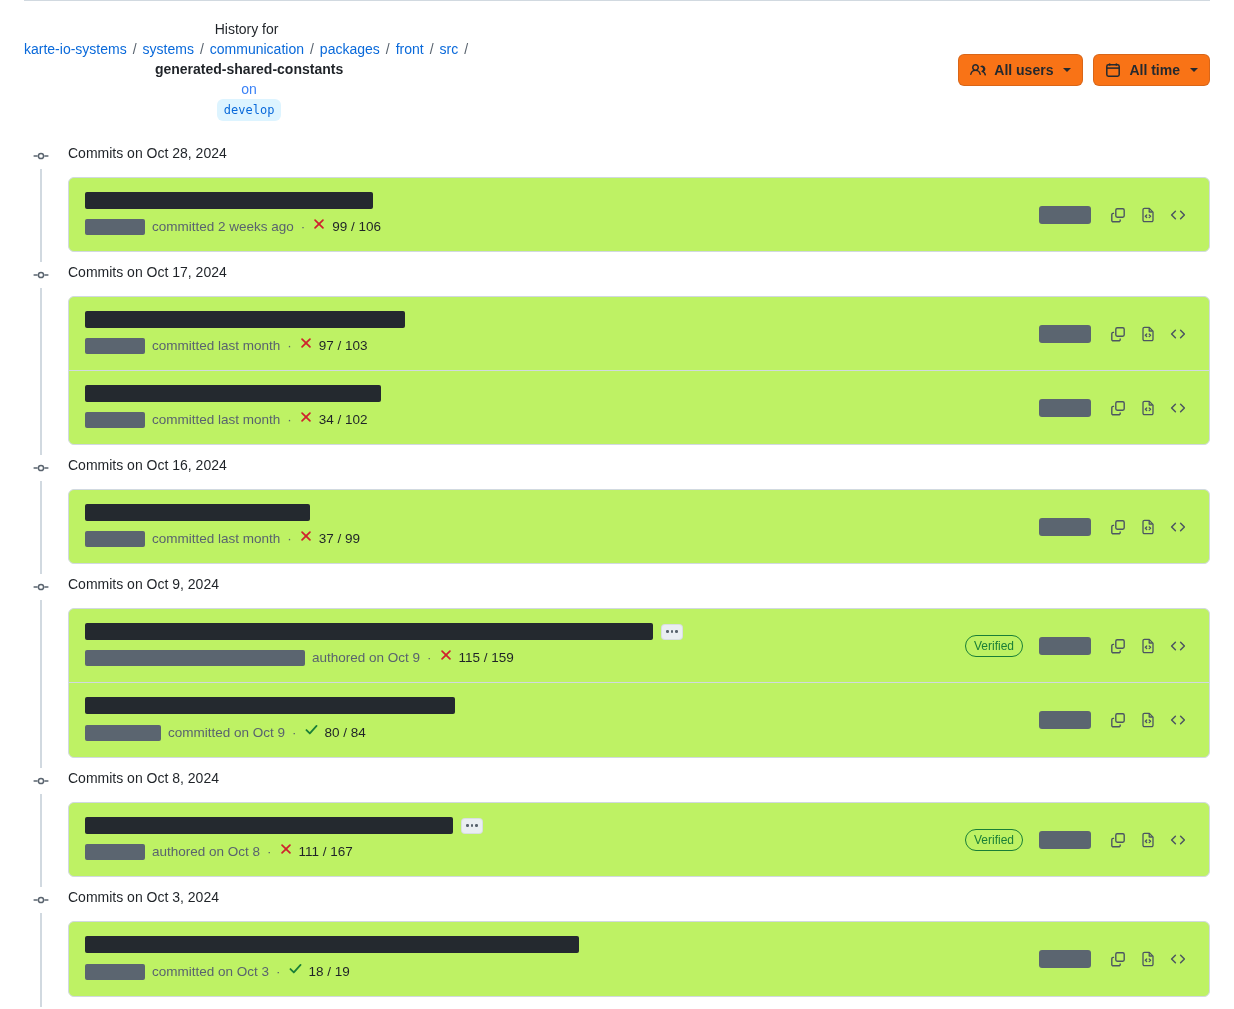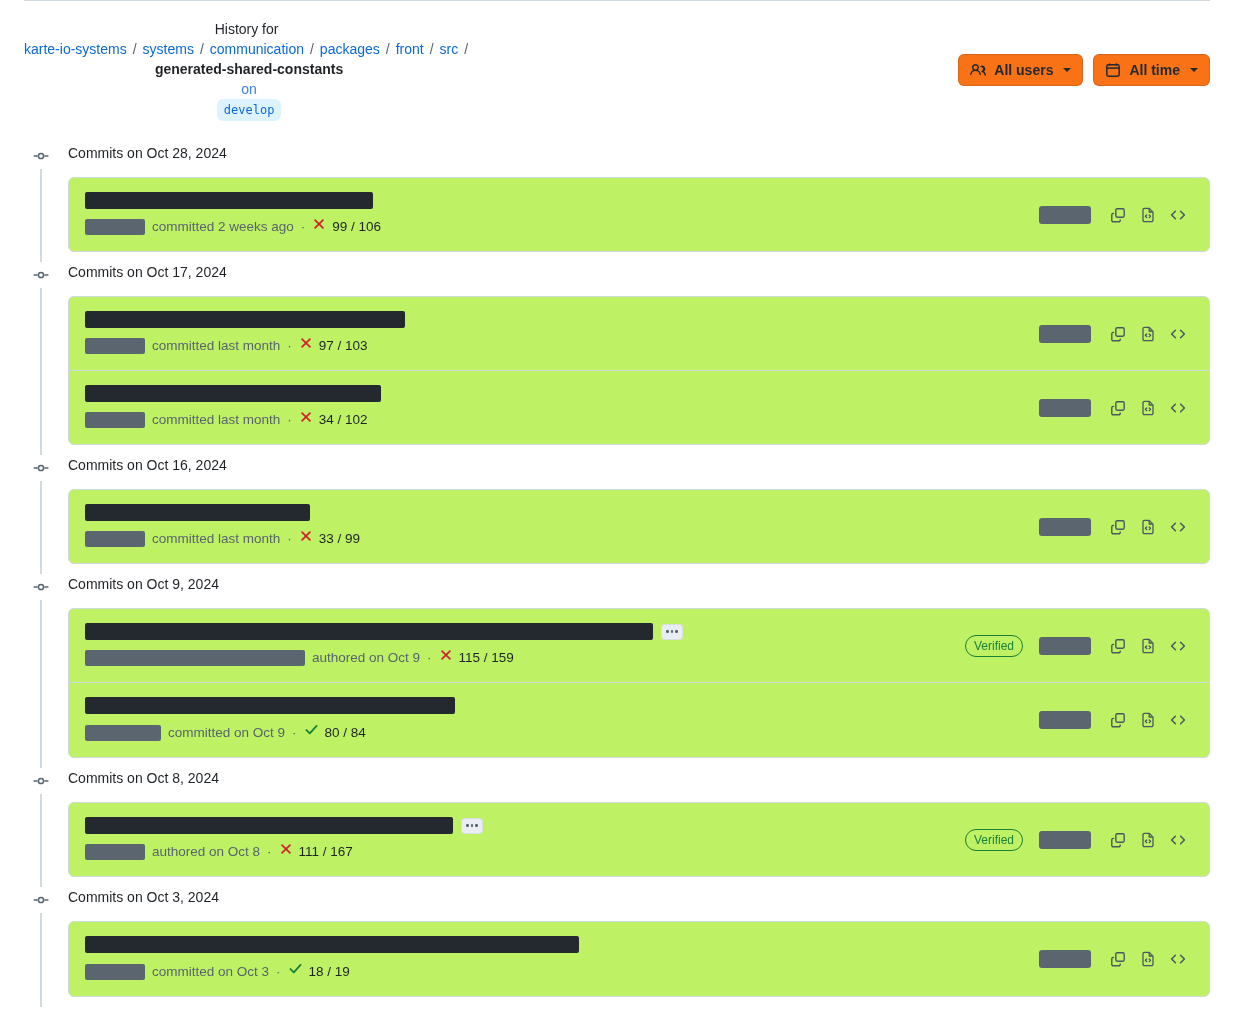--- a/index.html
+++ b/index.html
@@ -465,21 +465,21 @@
                 </div>
                 <div class="meta-line">
                   <span class="redact-author" style="width:60px"></span>
                   <span class="meta-text">committed last month</span>
                   <span class="meta-dot">·</span>
                   <span class="checks">
                     <span><svg width="14" height="14" viewBox="0 0 16 16" fill="none" stroke="#cf222e" stroke-width="2" stroke-linecap="round" aria-hidden="true">
                         <line x1="3.5" y1="3.5" x2="12.5" y2="12.5"></line>
                         <line x1="12.5" y1="3.5" x2="3.5" y2="12.5"></line>
                       </svg></span>
-                    <span>33 / 99</span>
+                    <span>37 / 99</span>
                   </span>
                 </div>
               </div>
               <div class="commit-right">
                 <span class="redact-sha"></span>
                 <span class="icon-btn">
                   <svg width="16" height="16" viewBox="0 0 16 16" fill="none" stroke="currentColor" stroke-width="1.4" aria-hidden="true">
                     <rect x="5.8" y="1.8" width="8.4" height="8.4" rx="1.4"></rect>
                     <path d="M10.2 12.6v.8a1.4 1.4 0 0 1-1.4 1.4H3.2a1.4 1.4 0 0 1-1.4-1.4V7.8a1.4 1.4 0 0 1 1.4-1.4h.9"></path>
                   </svg>

